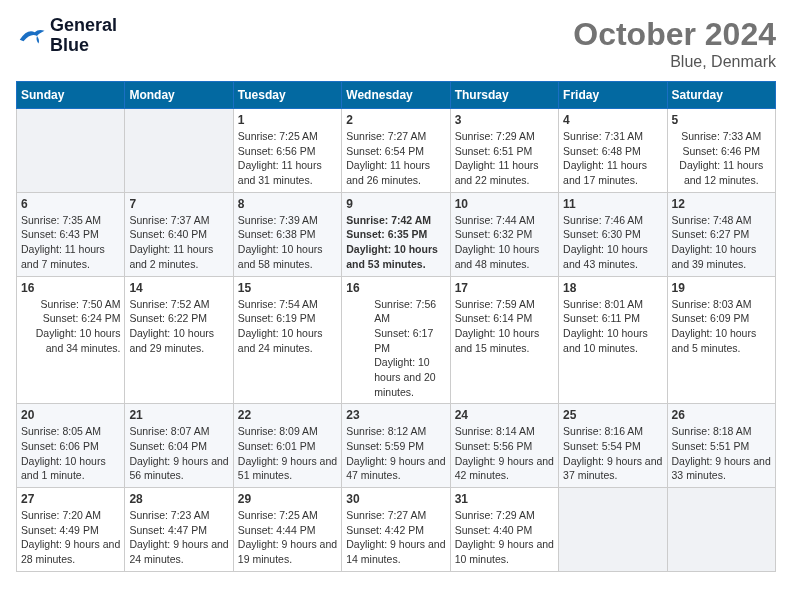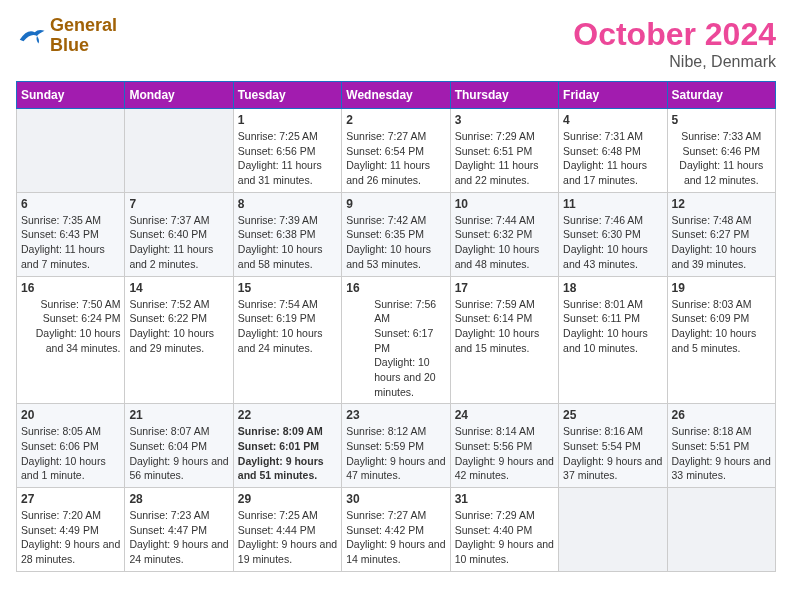--- a/index.html
+++ b/index.html
@@ -21,46 +21,46 @@
       align-items: center;
       gap: 4px;
     }
     .logo-text {
       font-size: 18px;
       font-weight: bold;
       color: #333;
       line-height: 1.1;
     }
     .logo-text span {
-      color: #a16207;
+      color: #0f172a;
     }
     .logo-bird {
       width: 30px;
       height: 24px;
     }
     .title-block {
       text-align: right;
     }
     .title-block h1 {
       font-size: 32px;
       font-weight: bold;
-      color: #ec4899;
+      color: #737373;
     }
     .title-block h2 {
       font-size: 16px;
       font-weight: normal;
       color: #555;
     }
     .calendar {
       width: 100%;
       border-collapse: collapse;
       font-size: 11px;
     }
     .calendar thead th {
-      background: #a21caf;
+      background: #0369a1;
       color: #fff;
       padding: 6px 4px;
       text-align: left;
       font-size: 12px;
       font-weight: bold;
       border: 1px solid #1a6fc4;
     }
     .calendar tbody td {
       border: 1px solid #ccc;
       vertical-align: top;
@@ -99,21 +99,21 @@
     </svg>
     <div>
       <div class="logo-text">
         <span>General</span><br>
         <span>Blue</span>
       </div>
     </div>
   </div>
   <div class="title-block">
     <h1>October 2024</h1>
-    <h2>Nibe, Denmark</h2>
+    <h2>Blue, Denmark</h2>
   </div>
 </div>
 
 <table class="calendar">
   <thead>
     <tr id="header-row">
         <th>Sunday</th>
         <th>Monday</th>
         <th>Tuesday</th>
         <th>Wednesday</th>
@@ -171,21 +171,21 @@
 Daylight: 11 hours and 2 minutes.</div>
         </td>
         <td>
           <span class="day-number">8</span>
           <div class="day-info" style="white-space: pre-line;">Sunrise: 7:39 AM
 Sunset: 6:38 PM
 Daylight: 10 hours and 58 minutes.</div>
         </td>
         <td>
           <span class="day-number">9</span>
-          <div class="day-info" style="white-space: pre-line;">Sunrise: 7:42 AM
+          <div class="day-info" style="white-space: pre-line; font-weight: bold;">Sunrise: 7:42 AM
 Sunset: 6:35 PM
 Daylight: 10 hours and 53 minutes.</div>
         </td>
         <td>
           <span class="day-number">10</span>
           <div class="day-info" style="white-space: pre-line;">Sunrise: 7:44 AM
 Sunset: 6:32 PM
 Daylight: 10 hours and 48 minutes.</div>
         </td>
         <td>
@@ -253,21 +253,21 @@
 Daylight: 10 hours and 1 minute.</div>
         </td>
         <td>
           <span class="day-number">21</span>
           <div class="day-info" style="white-space: pre-line;">Sunrise: 8:07 AM
 Sunset: 6:04 PM
 Daylight: 9 hours and 56 minutes.</div>
         </td>
         <td>
           <span class="day-number">22</span>
-          <div class="day-info" style="white-space: pre-line; font-weight: bold;">Sunrise: 8:09 AM
+          <div class="day-info" style="white-space: pre-line;">Sunrise: 8:09 AM
 Sunset: 6:01 PM
 Daylight: 9 hours and 51 minutes.</div>
         </td>
         <td>
           <span class="day-number">23</span>
           <div class="day-info" style="white-space: pre-line;">Sunrise: 8:12 AM
 Sunset: 5:59 PM
 Daylight: 9 hours and 47 minutes.</div>
         </td>
         <td>

